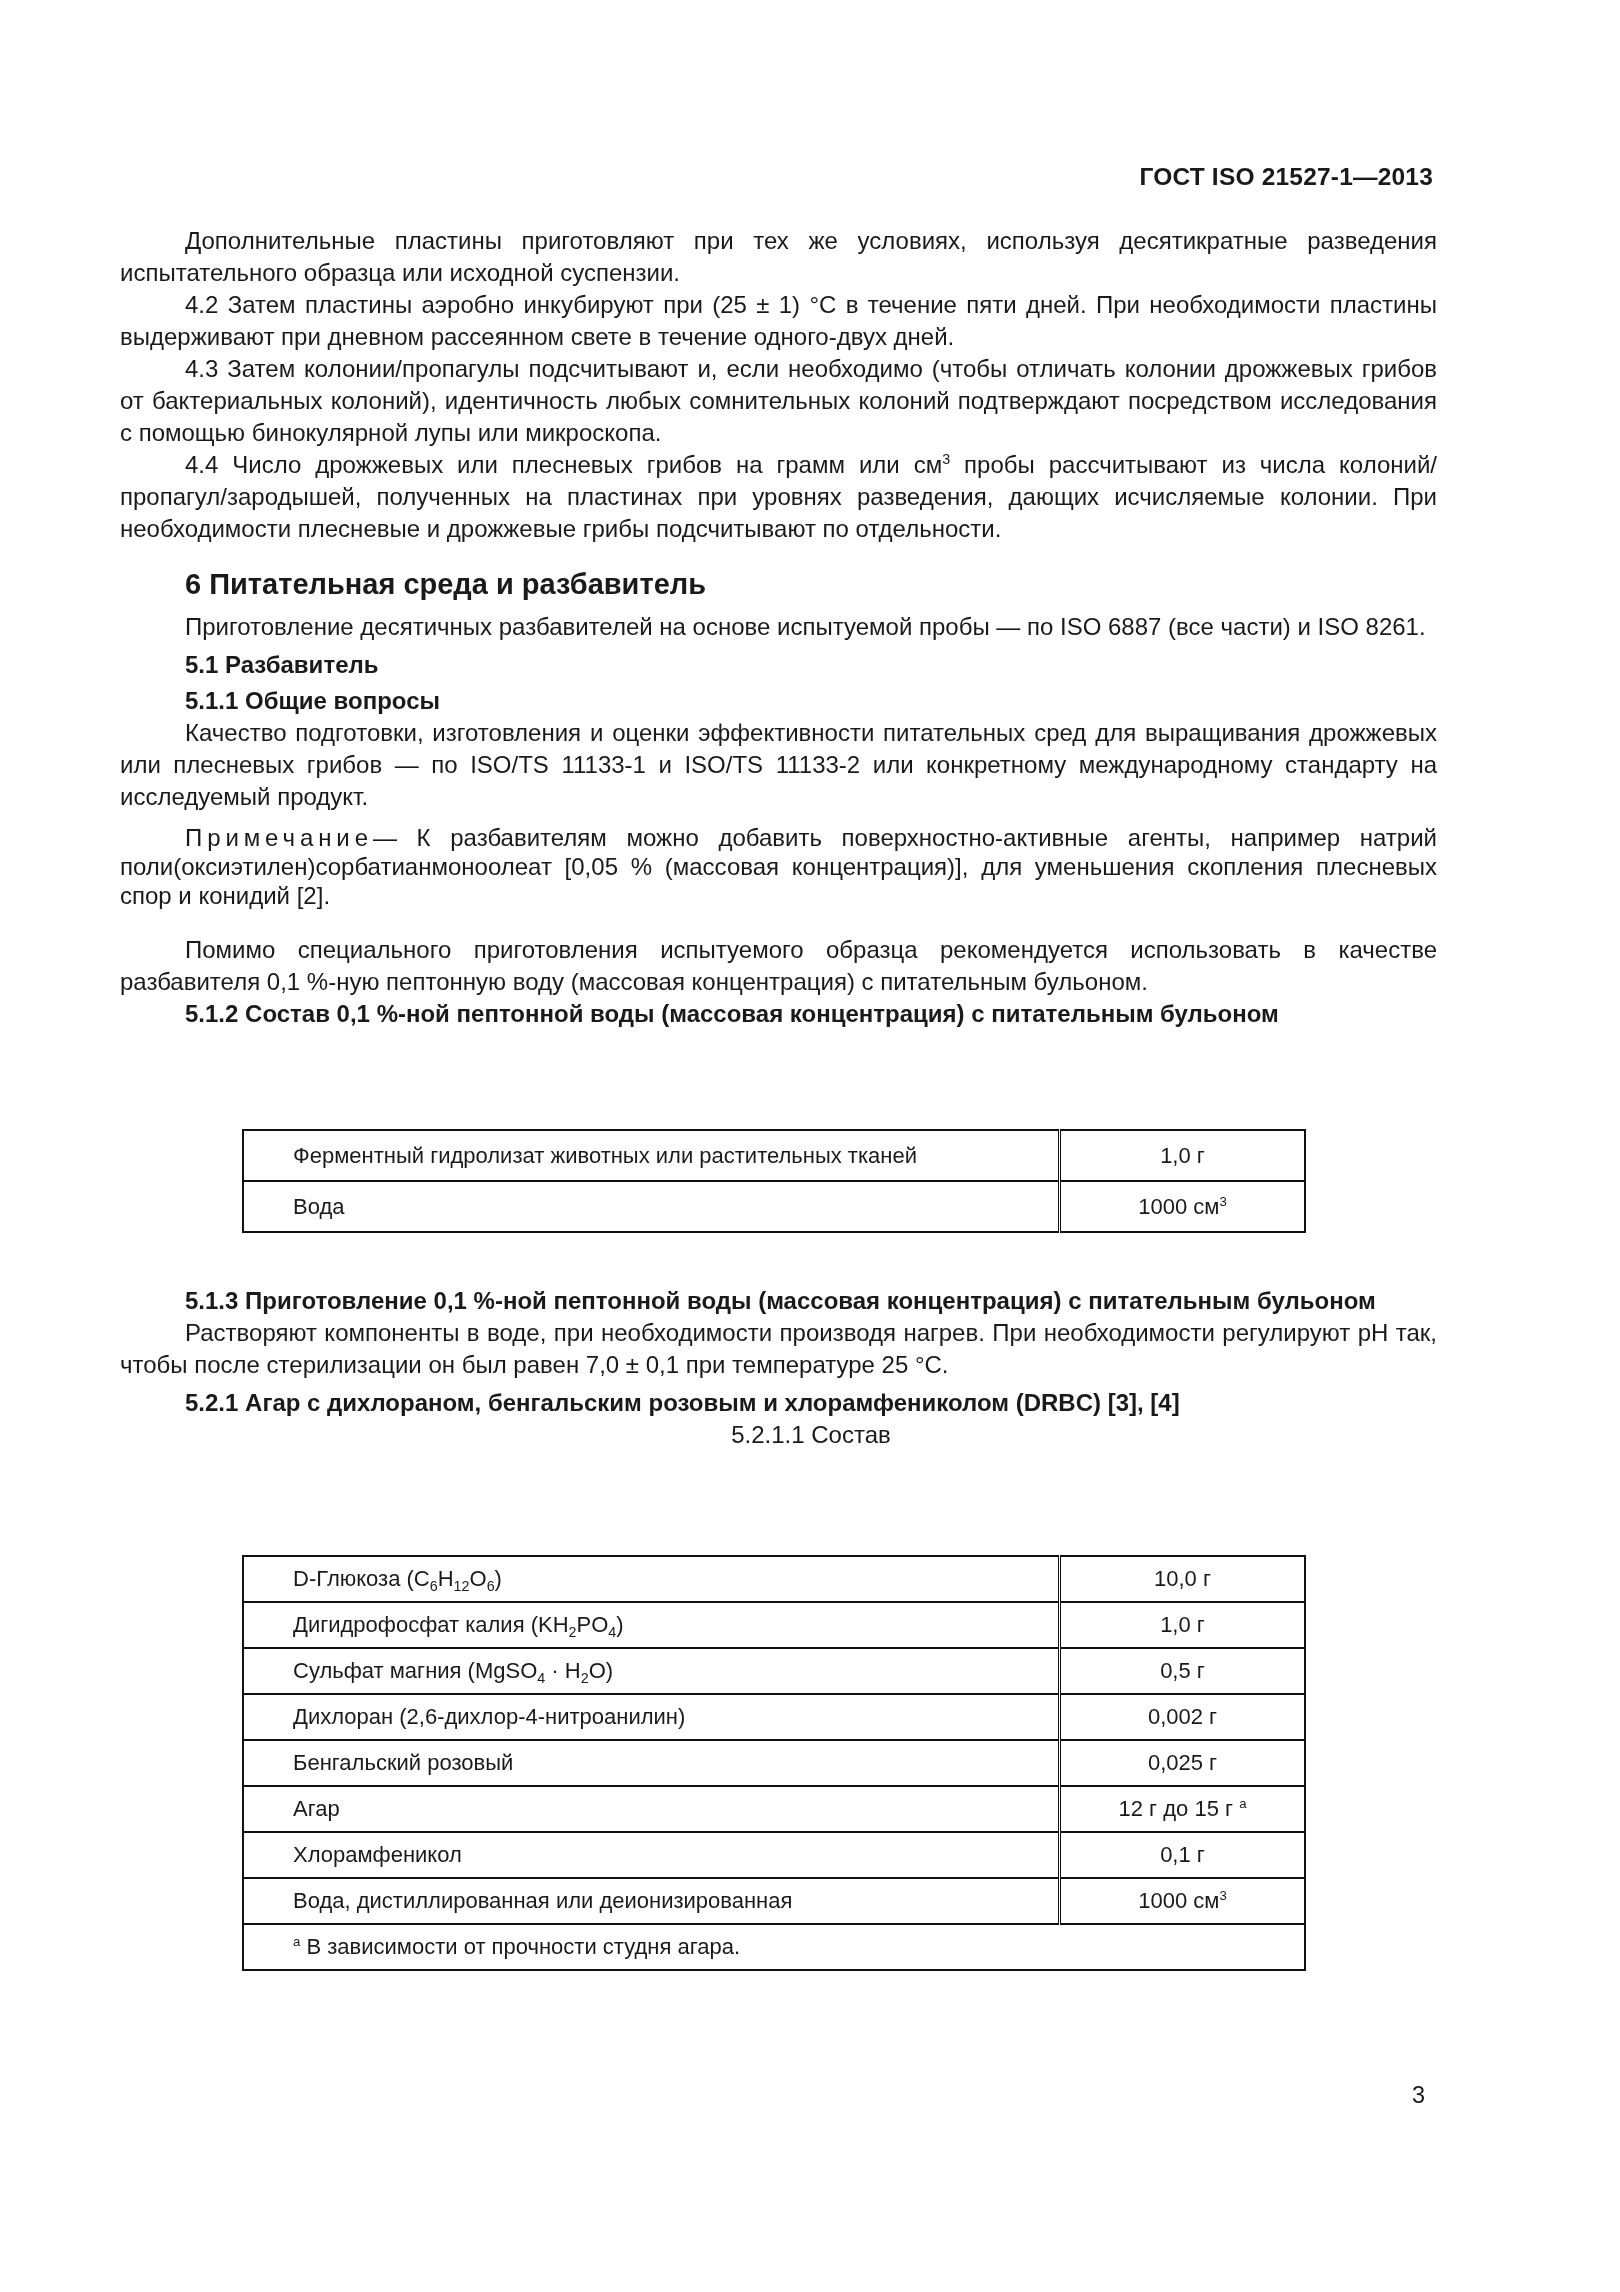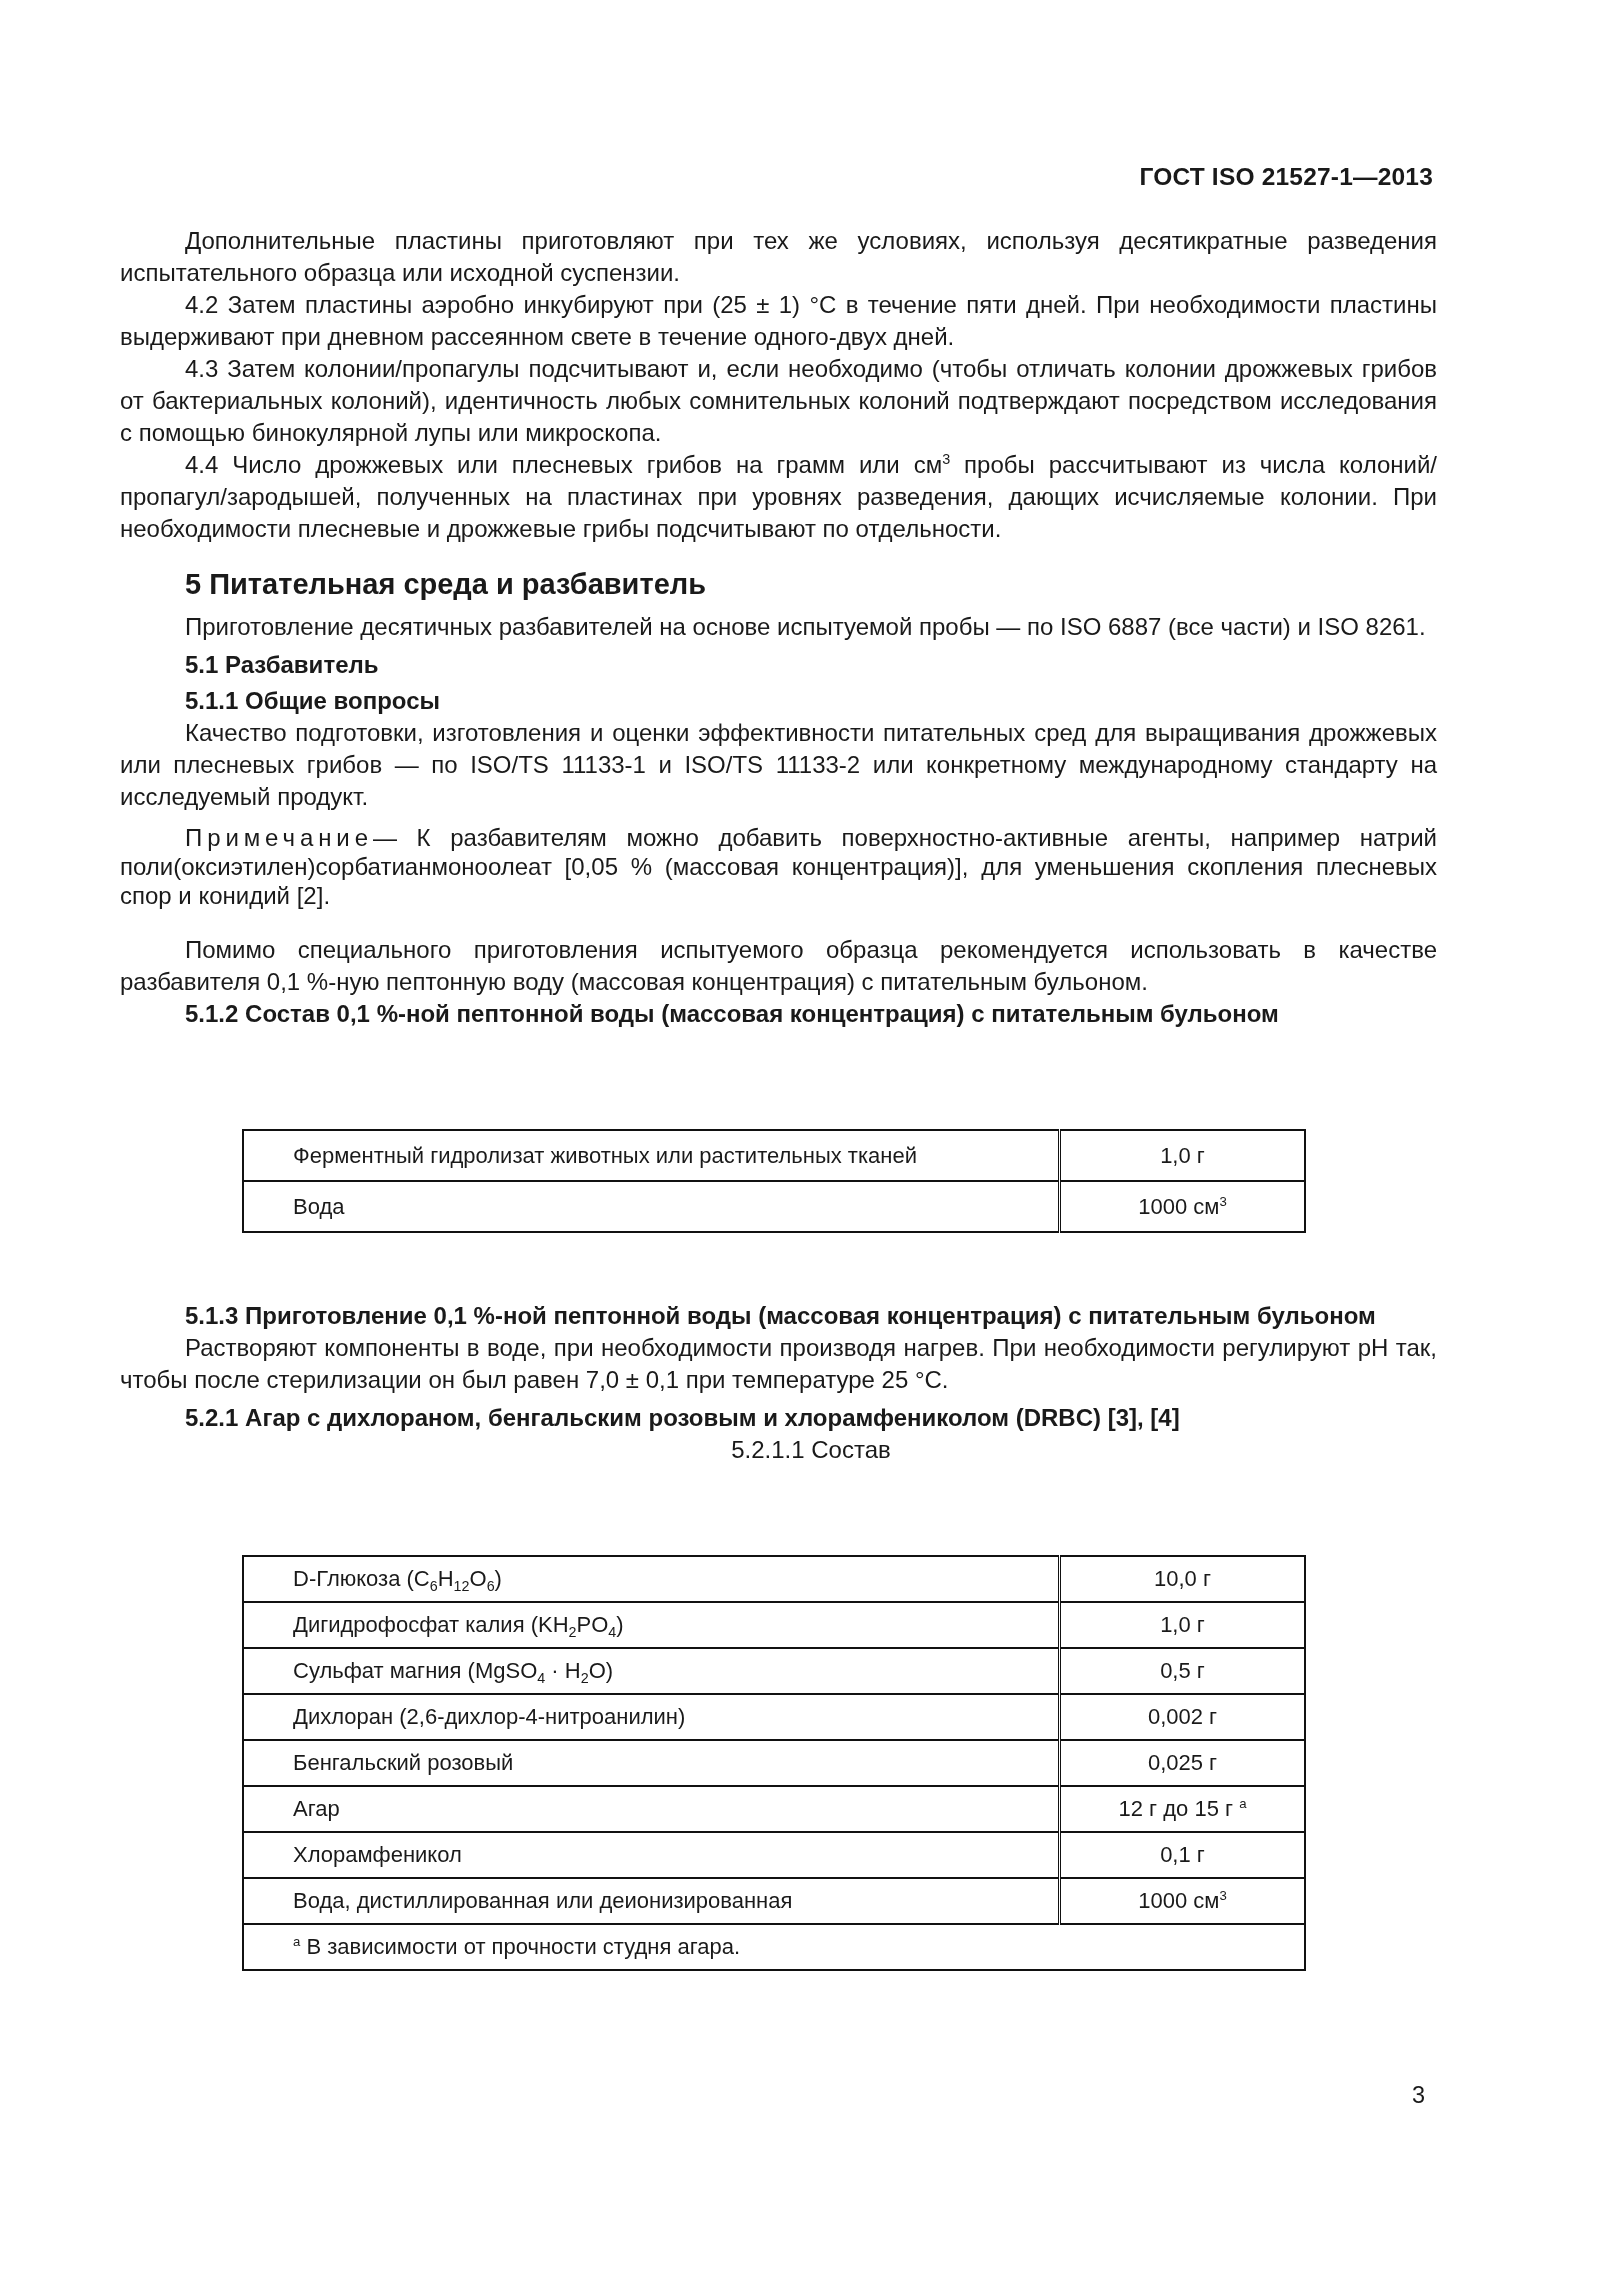--- a/index.html
+++ b/index.html
@@ -5,21 +5,21 @@
   html, body { margin:0; padding:0; background:#ffffff; }
   body { width:1620px; height:2293px; position:relative; overflow:hidden;
          font-family:"Liberation Sans", sans-serif; color:#1a1a1a; }
   .page { position:absolute; left:0; top:0; width:1620px; height:2293px; }
   .header { position:absolute; top:163px; right:187px; font-weight:bold; font-size:24.5px; letter-spacing:0.2px; }
   .body { position:absolute; left:120px; top:225px; width:1317px; }
   p { margin:0; font-size:24px; line-height:32px; text-align:justify; }
   p.ind { text-indent:65px; }
   .h1 { font-weight:bold; font-size:29px; line-height:35px; margin-top:21.6px; margin-bottom:9.8px; padding-left:65px; }
   .h2 { font-weight:bold; font-size:24px; line-height:32px; padding-left:65px; margin-top:5.9px; }
-  .h3 { font-weight:bold; font-size:24px; line-height:32px; text-indent:65px; text-align:justify; margin-top:24px; }
+  .h3 { font-weight:bold; font-size:24px; line-height:32px; text-indent:65px; text-align:justify; margin-top:9px; }
   .h4 { font-size:24px; line-height:32px; padding-left:65px;text-align:center; }
   .note { font-size:24px; line-height:29px; text-align:justify; margin-top:9.8px; }
   .note .lbl { letter-spacing:4.9px; padding-left:65px; }
   sup { font-size:60%; line-height:0; vertical-align:super; }
   sub { font-size:65%; line-height:0; vertical-align:sub; }
   table { border-collapse:collapse; margin-left:122px; width:1065px; font-size:22px; }
   td { border:2.9px solid #111; padding:0; height:44px; vertical-align:middle; }
   td.name { padding-left:49px; width:765px; border-right:3.9px double #111; }
   td.val { text-align:center; }
   td.foot { padding-left:49px; }
@@ -31,21 +31,21 @@
 <div class="page">
 
   <div class="header">ГОСТ ISO 21527-1—2013</div>
 
   <div class="body">
     <p class="ind">Дополнительные пластины приготовляют при тех же условиях, используя десятикратные разведения испытательного образца или исходной суспензии.</p>
     <p class="ind">4.2  Затем пластины аэробно инкубируют при (25 ± 1) °С в течение пяти дней. При необходимости пластины выдерживают при дневном рассеянном свете в течение одного-двух дней.</p>
     <p class="ind">4.3  Затем колонии/пропагулы подсчитывают и, если необходимо (чтобы отличать колонии дрожжевых грибов от бактериальных колоний), идентичность любых сомнительных колоний подтверждают посредством исследования с помощью бинокулярной лупы или микроскопа.</p>
     <p class="ind"><span>4.4  Число дрожжевых или плесневых грибов на грамм или см</span><sup>3</sup><span> пробы рассчитывают из числа колоний/пропагул/зародышей, полученных на пластинах при уровнях разведения, дающих исчисляемые колонии. При необходимости плесневые и дрожжевые грибы подсчитывают по отдельности.</span></p>
 
-    <div class="h1">5  Питательная среда и разбавитель</div>
+    <div class="h1">6  Питательная среда и разбавитель</div>
     <p class="ind">Приготовление десятичных разбавителей на основе испытуемой пробы — по ISO 6887 (все части) и ISO 8261.</p>
     <div class="h2">5.1  Разбавитель</div>
     <div class="h2" style="margin-top:3.9px">5.1.1  Общие вопросы</div>
     <p class="ind">Качество подготовки, изготовления и оценки эффективности питательных сред для выращивания дрожжевых или плесневых грибов — по ISO/TS 11133-1 и ISO/TS 11133-2 или конкретному международному стандарту на исследуемый продукт.</p>
 
     <div class="note"><span class="lbl">Примечание</span><span>— К разбавителям можно добавить поверхностно-активные агенты, например натрий поли(оксиэтилен)сорбатианмоноолеат [0,05 % (массовая концентрация)], для уменьшения скопления плесневых спор и конидий [2].</span></div>
 
     <p class="ind" style="margin-top:24px">Помимо специального приготовления испытуемого образца рекомендуется использовать в качестве разбавителя 0,1 %-ную пептонную воду (массовая концентрация) с питательным бульоном.</p>
     <div class="h2" style="margin-top:0">5.1.2  Состав 0,1 %-ной пептонной воды (массовая концентрация) с питательным бульоном</div>
   </div>

